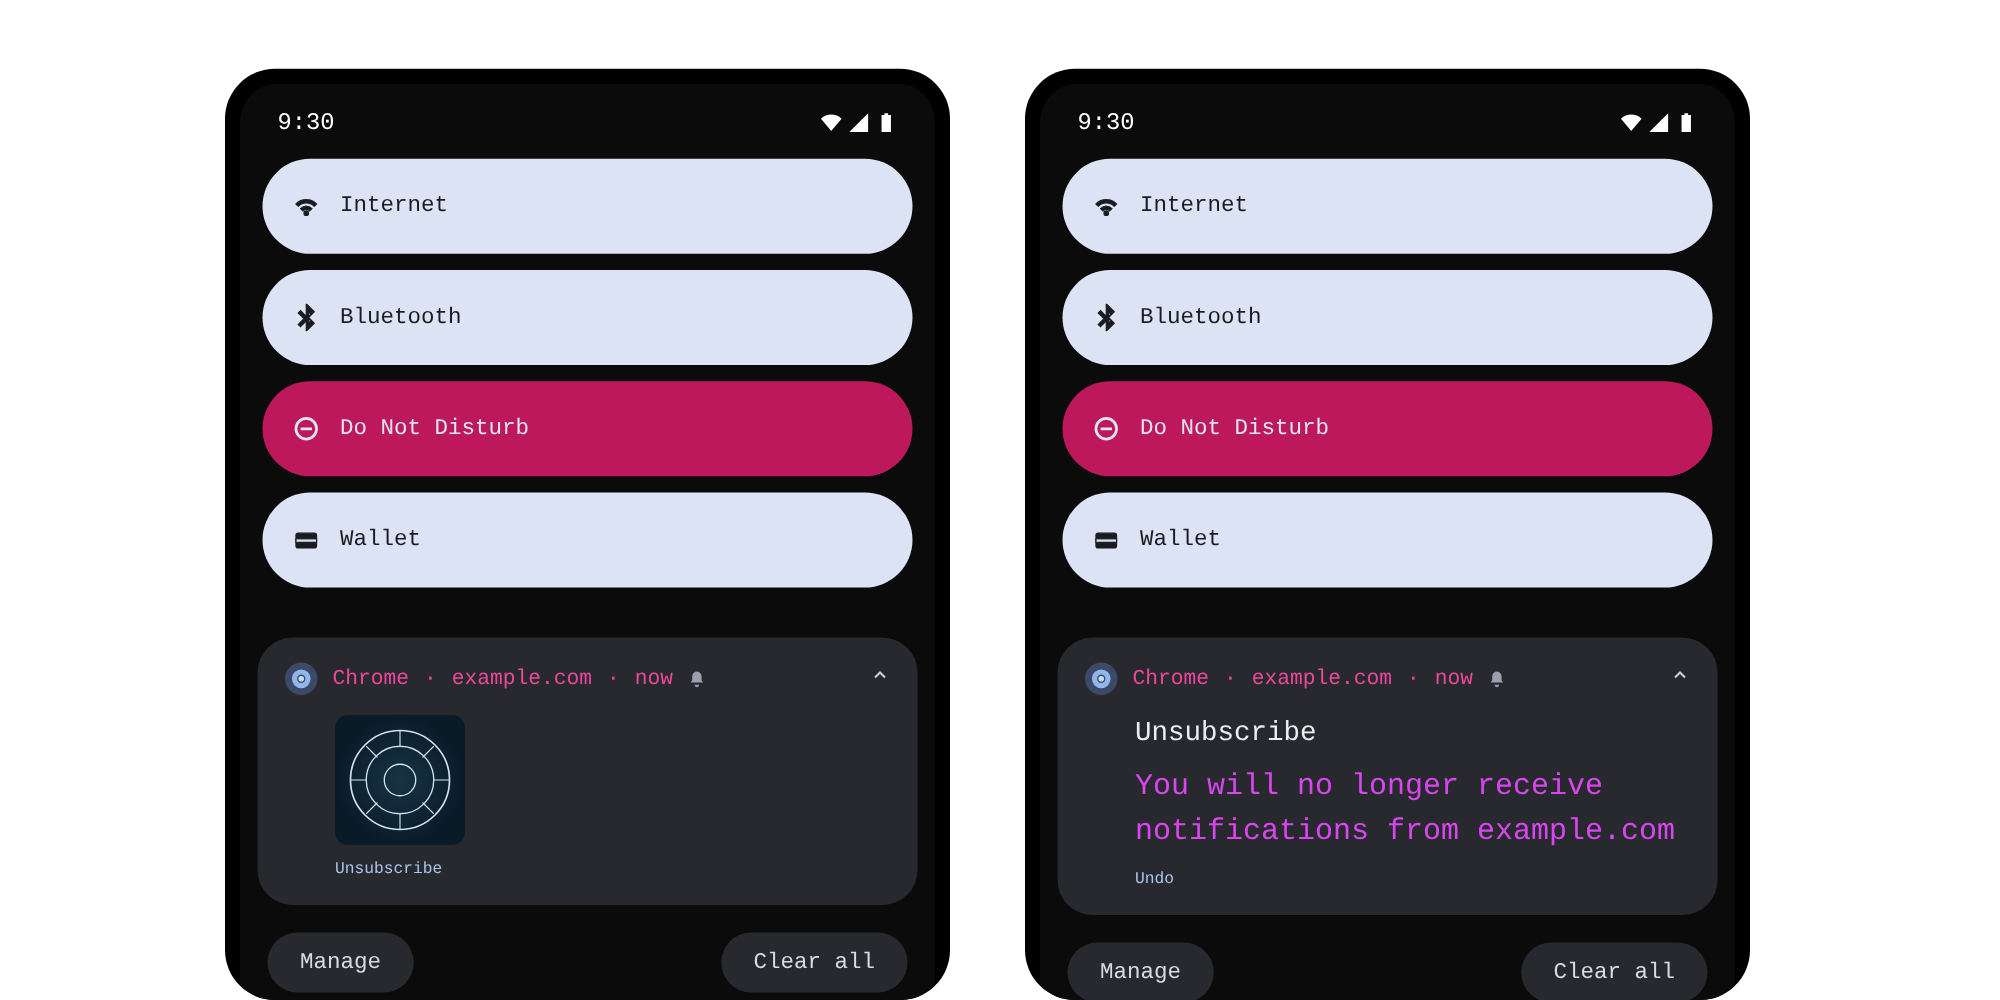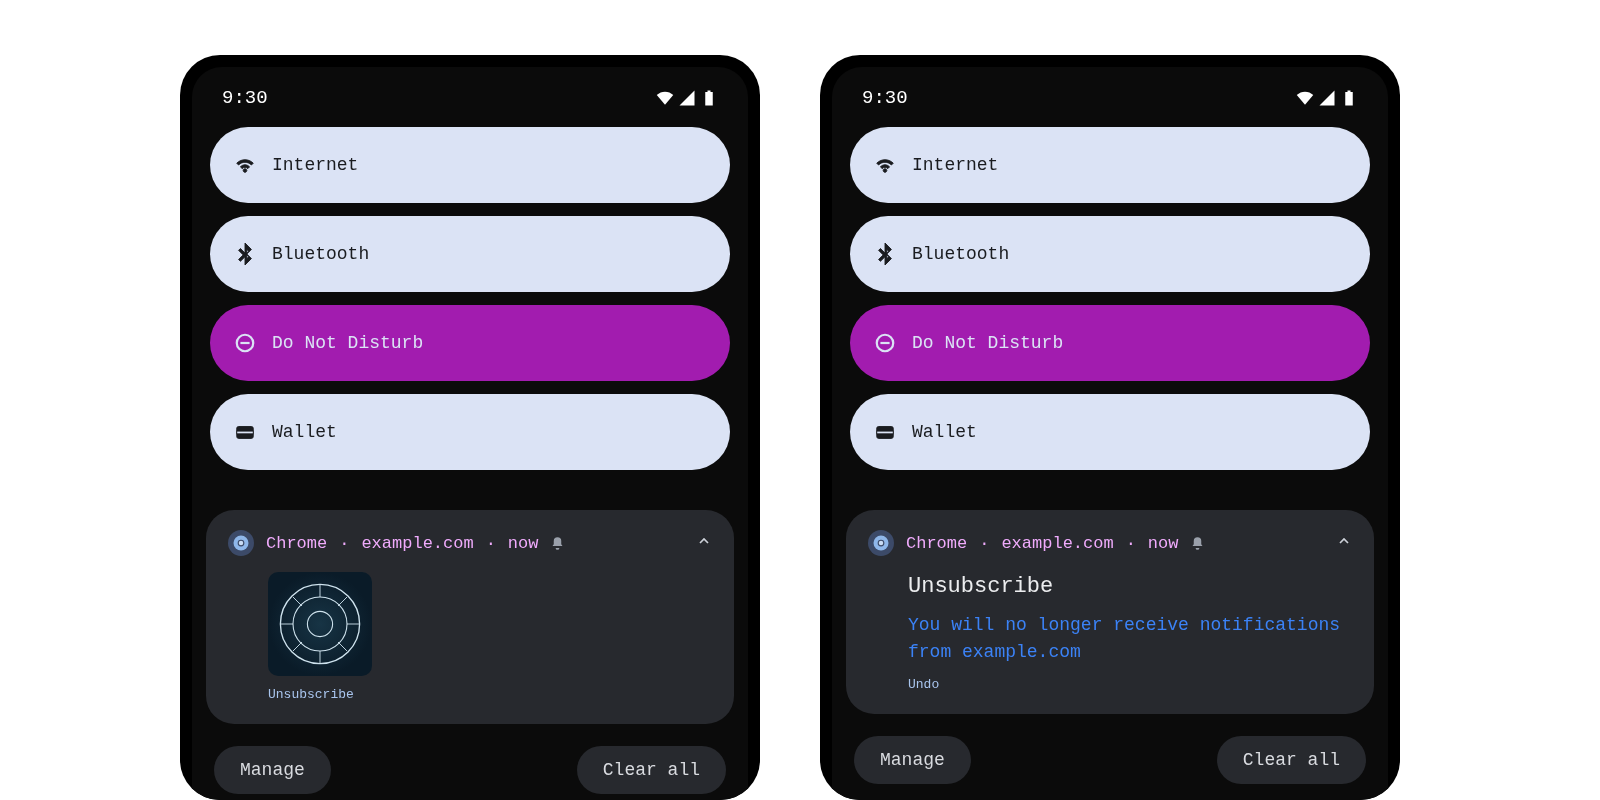--- a/index.html
+++ b/index.html
@@ -56,52 +56,52 @@
   }
   .qs-tile {
     display: flex; align-items: center; gap: 16px;
     height: 76px;
     border-radius: 38px;
     padding: 0 24px;
     font-size: 18px; font-weight: 500;
     cursor: pointer;
   }
   .qs-tile.active { background: #dbe3f5; color: #1a1c20; }
-  .qs-tile.inactive { background: #a21caf; color: #dbe3f5; }
+  .qs-tile.inactive { background: #be185d; color: #dbe3f5; }
   .qs-tile svg { width: 22px; height: 22px; }
   .qs-tile.active svg { fill: #1a1c20; stroke: #1a1c20; }
   .qs-tile.inactive svg { fill: #dbe3f5; stroke: #dbe3f5; }
 
   .notif-card {
     margin-top: 40px;
     background: #27292e;
     border-radius: 28px;
     padding: 20px 22px 22px 22px;
   }
   .notif-header {
     display: flex; align-items: center; gap: 12px;
-    color: #f0abfc; font-size: 17px;
+    color: #ec4899; font-size: 17px;
     position: relative;
   }
   .chrome-badge {
     width: 26px; height: 26px; border-radius: 50%;
     background: #3c4a68;
     display: flex; align-items: center; justify-content: center;
     flex-shrink: 0;
   }
   .chrome-badge svg { width: 18px; height: 18px; }
   .notif-header .chevron {
     margin-left: auto;
   }
   .notif-header .chevron svg { width: 16px; height: 16px; stroke: #cdd1d9; fill: none; stroke-width: 2.5; }
   .bell-ic { width: 15px; height: 15px; fill: #9aa0ab; }
   .notif-body { padding-left: 40px; margin-top: 16px; display: flex; gap: 18px; }
   .notif-text { flex: 1; }
   .notif-title { font-size: 22px; font-weight: 500; color: #ecedef; line-height: 1.35; margin-bottom: 10px; }
-  .notif-sub { font-size: 18px; color: #3b82f6; line-height: 1.5; }
+  .notif-sub { font-size: 24px; color: #d946ef; line-height: 1.5; }
   .notif-thumb {
     width: 104px; height: 104px; border-radius: 10px;
     background: radial-gradient(circle at 50% 50%, #173445 0%, #0a1b28 70%);
     position: relative; flex-shrink: 0;
     display: flex; align-items: center; justify-content: center;
   }
   .zodiac { width: 90px; height: 90px; }
   .notif-action {
     margin-top: 11px; padding-left: 40px;
     color: #a9c5ee; font-size: 13px; font-weight: 500;

